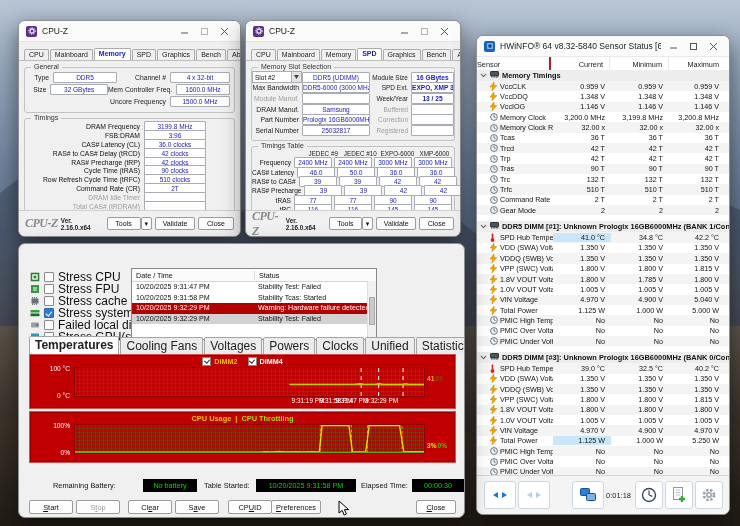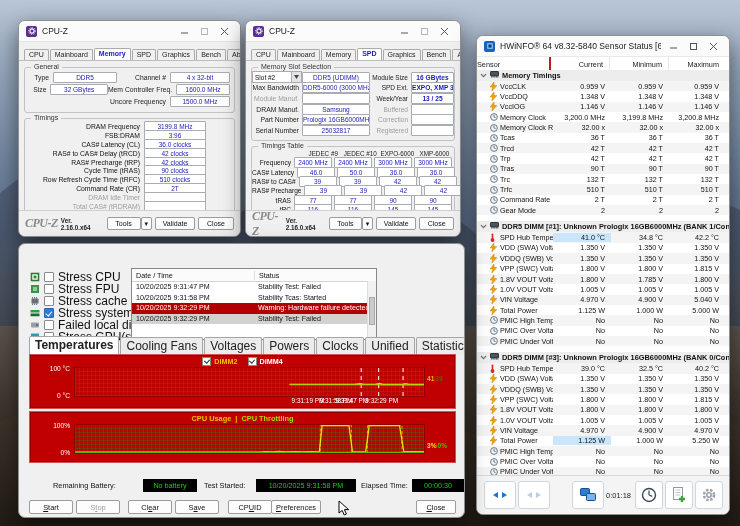--- a/index.html
+++ b/index.html
@@ -1108,21 +1108,21 @@
         <div class="rvals" id="cpu-rvals" style="top:18px">
             <span class="rv" style="color: rgb(230, 230, 0);">3%</span>
             <span class="rv" style="color: rgb(88, 184, 0);">0%</span>
           </div>
       </div>
     </div>
 
     <div class="statusrow">
       <span class="sl" style="left:34px">Remaining Battery:</span>
       <span class="lcd" style="left:124px;width:46px">No battery</span>
-      <span class="sl" style="left:185px">Test Started:</span>
+      <span class="sl" style="left:185px">Table Started:</span>
       <span class="lcd" style="left:237px;width:92px">10/20/2025 9:31:58 PM</span>
       <span class="sl" style="left:342px">Elapsed Time:</span>
       <span class="lcd" style="left:393px;width:44px">00:00:30</span>
     </div>
 
     <div class="btnrow" id="aida-buttons">
         <button class="abtn" style="left: 10px;">
           <u>S</u>
           <span>t</span>
           <span>a</span>

